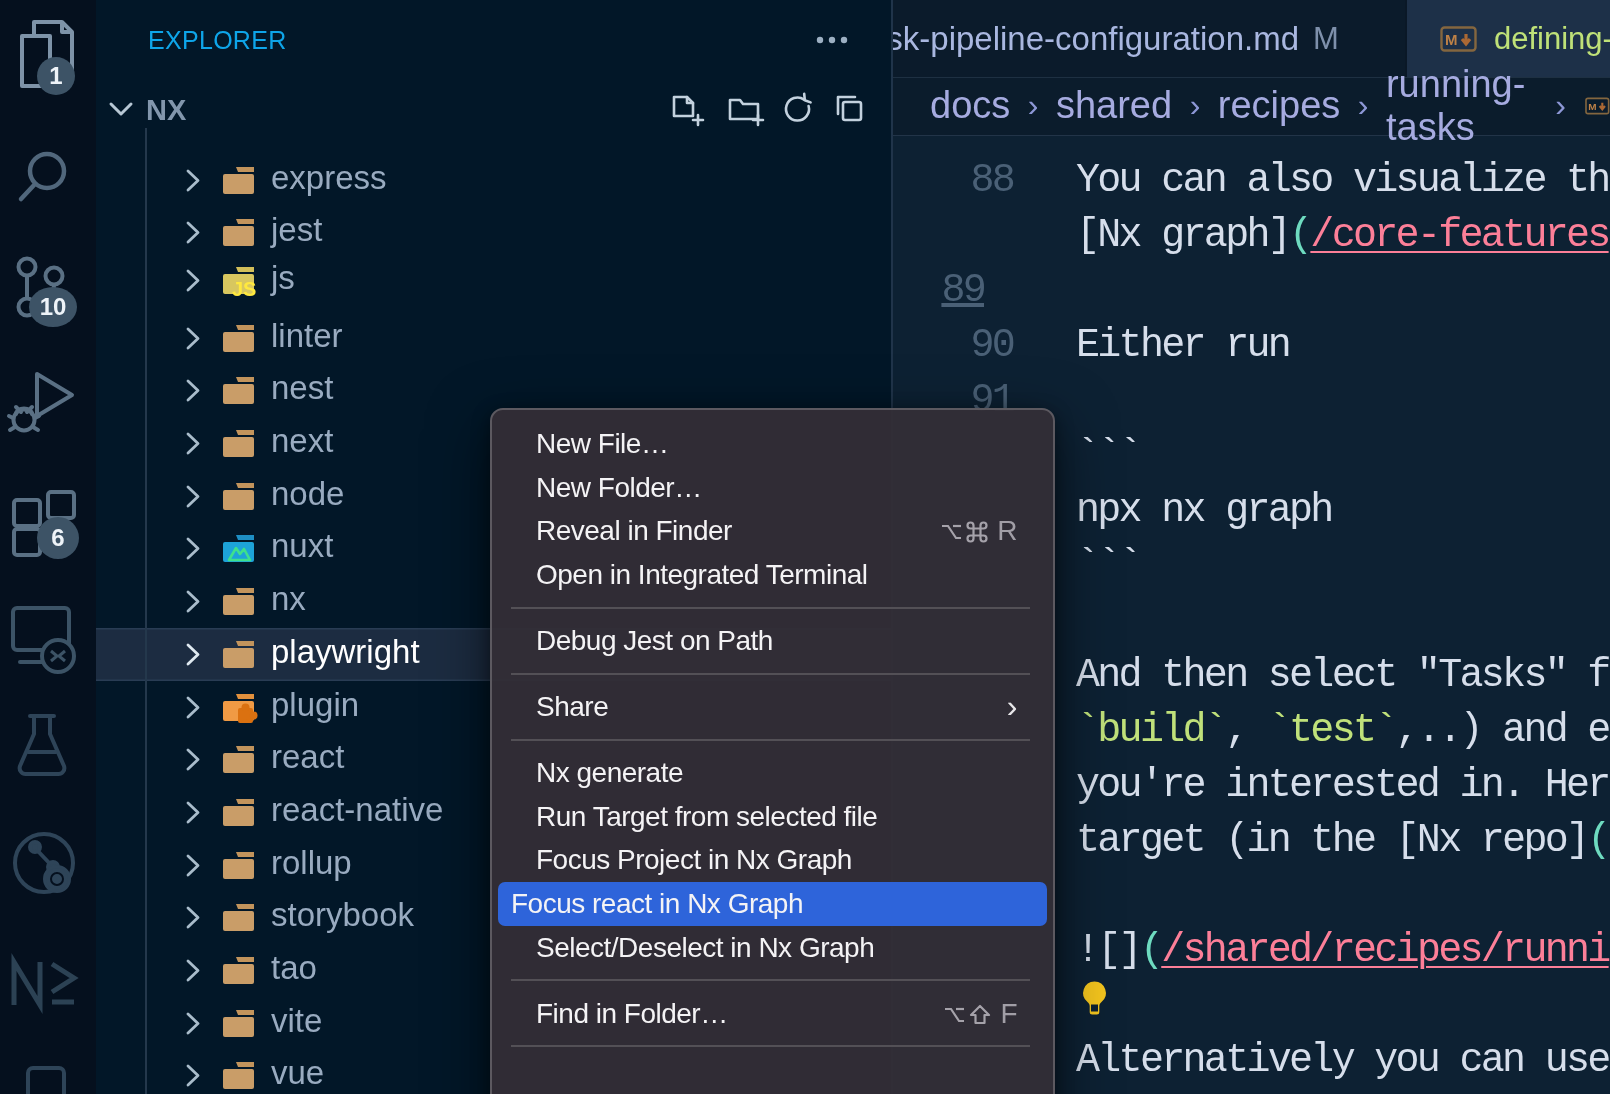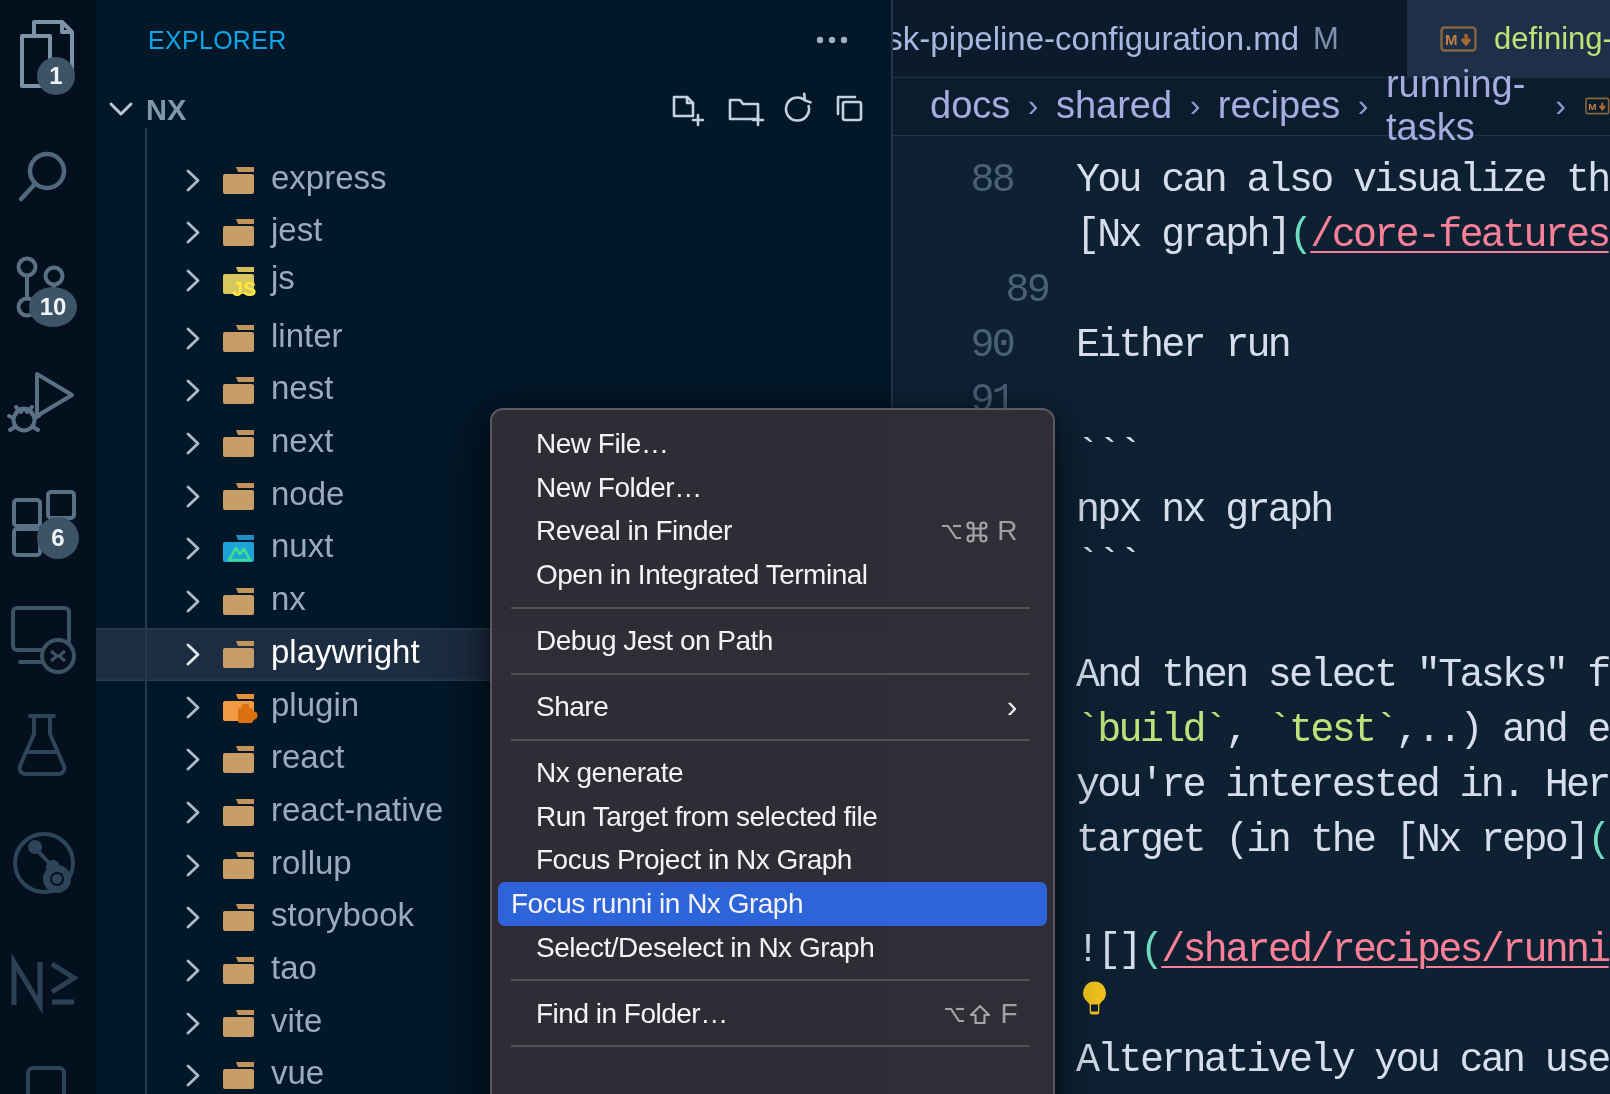--- a/index.html
+++ b/index.html
@@ -358,21 +358,21 @@
       <span class="crumb">running-tasks</span>
       <span class="crumbsep">›</span>
       <svg width="37" height="26" viewBox="0 0 37 26" style="margin-left:2px">
         <rect x="1.5" y="1.5" width="34" height="23" rx="3" fill="none" stroke="#84663f" stroke-width="2.4"></rect>
         <text x="5" y="19" font-size="15" font-weight="bold" fill="#bd8147" font-family="Liberation Sans,sans-serif">M</text>
         <path d="M26 8 L26 16 M22 13 L26 18 L30 13" stroke="#aa6834" stroke-width="3.2" fill="none"></path>
       </svg>
     </div>
 </div>
 <div class="lnum" style="left:929px;top:152.5px;">88</div>
-<div class="lnum" style="left:964px;top:262.5px;">89</div>
+<div class="lnum" style="left:900px;top:262.5px;text-decoration:underline;">89</div>
 <div class="lnum" style="left:929px;top:317.5px;">90</div>
 <div class="lnum" style="left:929px;top:372.5px;">91</div>
 <div class="cl" style="left:1076px;top:152.5px;">You can also visualize th</div>
 <div class="cl" style="left:1076px;top:207.5px;">[Nx graph]<span class="teal">(</span><span class="pink">/core-features</span></div>
 <div class="cl" style="left:1076px;top:317.5px;">Either run</div>
 <div class="cl" style="left:1076px;top:427.5px;">```</div>
 <div class="cl" style="left:1076px;top:482.5px;">npx nx graph</div>
 <div class="cl" style="left:1076px;top:537.5px;">```</div>
 <div class="cl" style="left:1076px;top:647.5px;">And then select "Tasks" f</div>
 <div class="cl" style="left:1076px;top:702.5px;"><span class="grn">`build`</span>, <span class="grn">`test`</span>,..) and e</div>
@@ -401,21 +401,21 @@
 <div class="msep">
       <div></div>
     </div>
 <div class="mi">Share<span class="msub">›</span></div>
 <div class="msep">
       <div></div>
     </div>
 <div class="mi">Nx generate</div>
 <div class="mi">Run Target from selected file</div>
 <div class="mi">Focus Project in Nx Graph</div>
-<div class="mi mhl">Focus runni in Nx Graph</div>
+<div class="mi mhl">Focus react in Nx Graph</div>
 <div class="mi">Select/Deselect in Nx Graph</div>
 <div class="msep">
       <div></div>
     </div>
 <div class="mi">Find in Folder…<span class="mshort"><svg width="26" height="26" viewBox="0 0 26 26" style="vertical-align:-5px">
           <path d="M4 7 H10 L18 19 H23" stroke="#a5a2aa" stroke-width="2.2" fill="none"></path>
           <path d="M15 7 H23" stroke="#a5a2aa" stroke-width="2.2" fill="none"></path>
         </svg><svg width="26" height="26" viewBox="0 0 26 26" style="vertical-align:-5px">
           <path d="M13 4 L22 13 H17.5 V21 H8.5 V13 H4 Z" stroke="#a5a2aa" stroke-width="2.2" fill="none" stroke-linejoin="round"></path>
         </svg> F</span></div>

